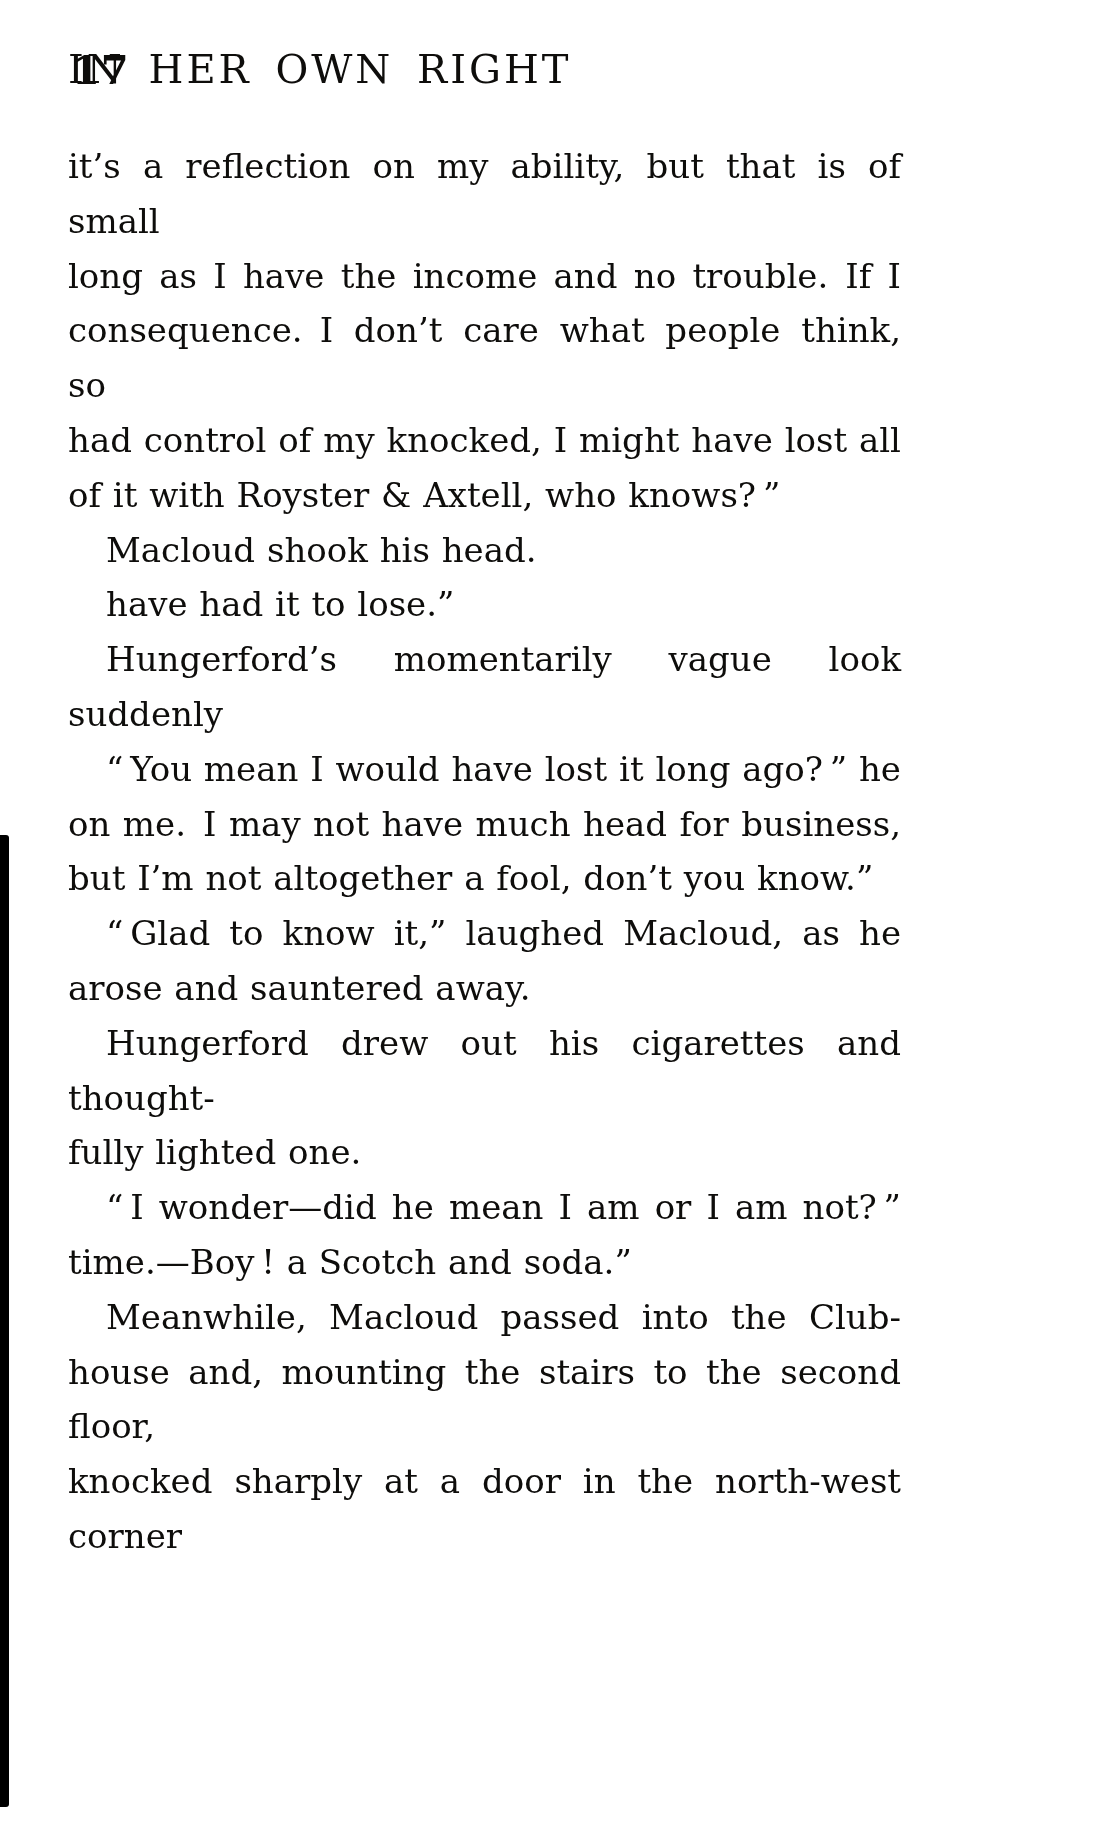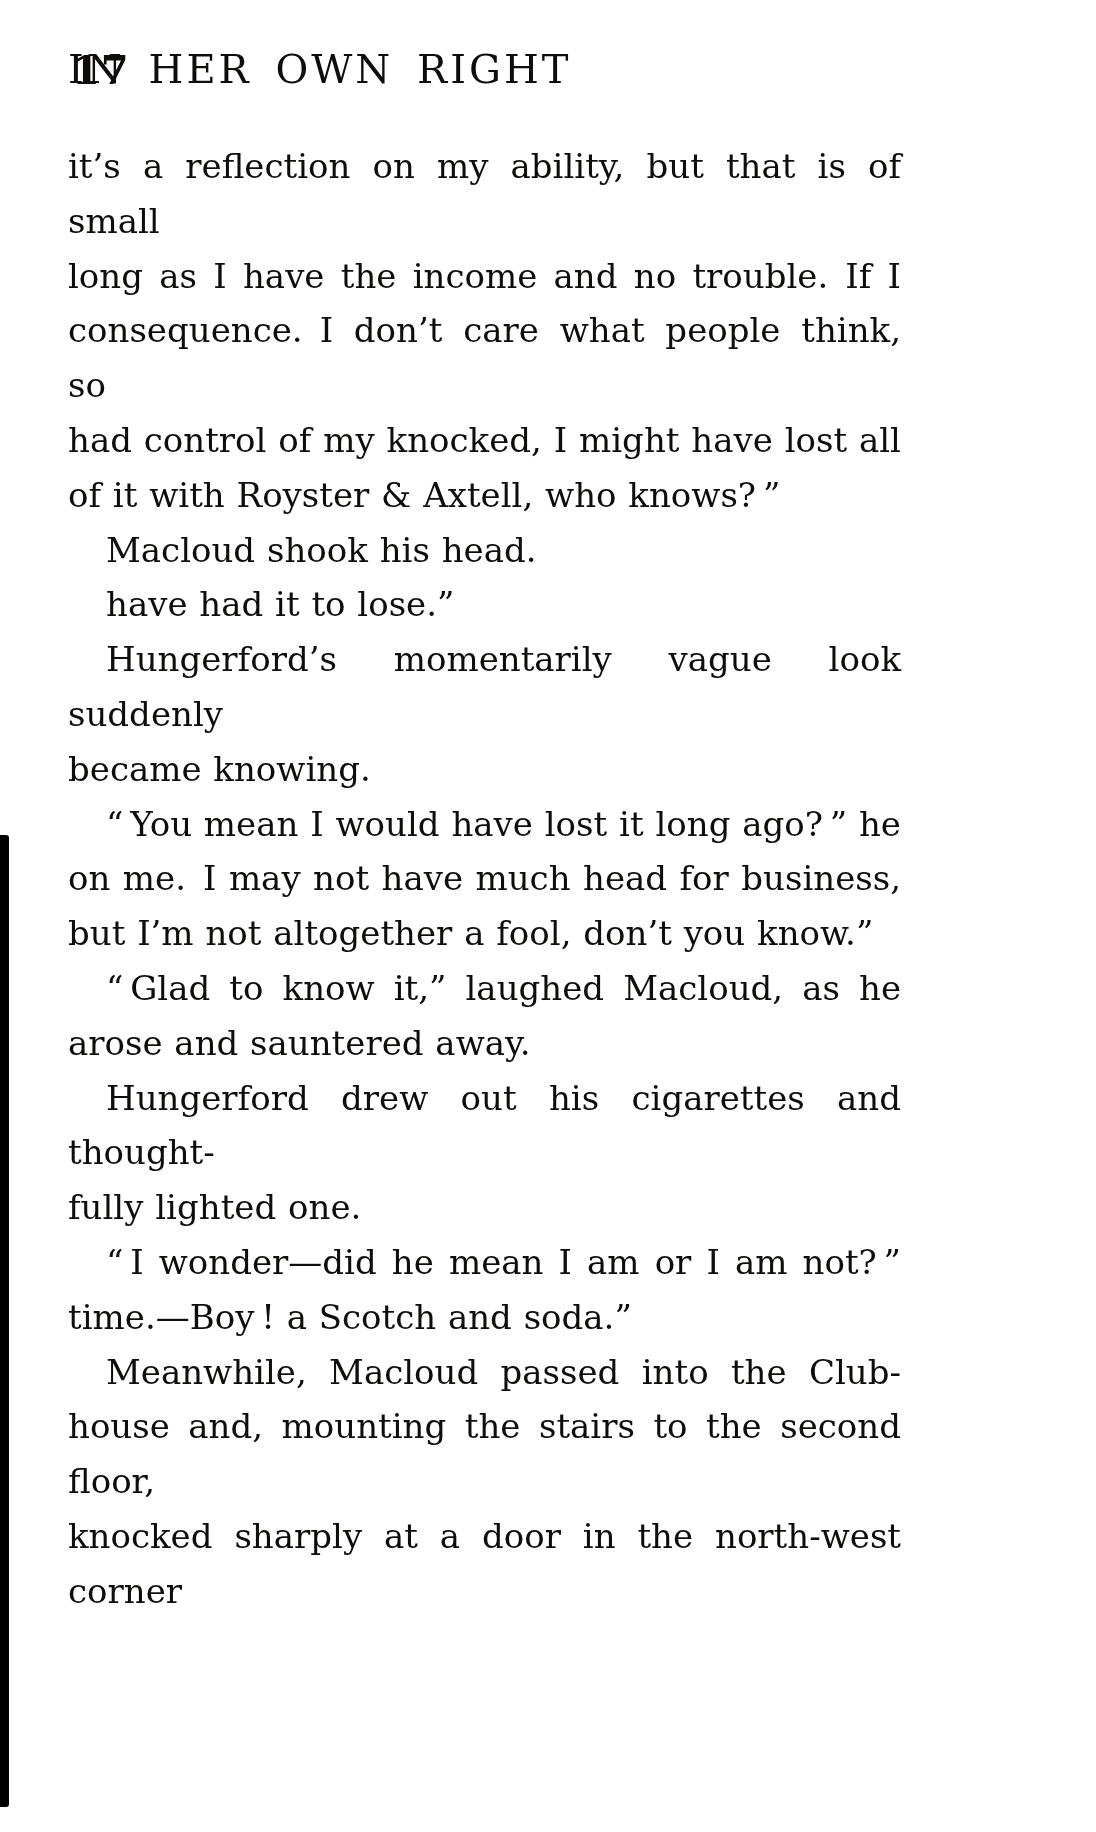--- a/index.html
+++ b/index.html
@@ -89,21 +89,20 @@
         <div class="line last">of it with Royster &amp; Axtell, who knows? ”</div>
       </div>
       <div class="para indent">
         <div class="line last">Macloud shook his head.</div>
       </div>
       <div class="para indent">
         <div class="line last">have had it to lose.”</div>
       </div>
       <div class="para indent">
         <div class="line">Hungerford’s momentarily vague look suddenly</div>
-        <div class="line last">became knowing.</div>
       </div>
       <div class="para indent">
         <div class="line">“ You mean I would have lost it long ago? ” he</div>
         <div class="line">on me. I may not have much head for business,</div>
         <div class="line last">but I’m not altogether a fool, don’t you know.”</div>
       </div>
       <div class="para indent">
         <div class="line">“ Glad to know it,” laughed Macloud, as he</div>
         <div class="line last">arose and sauntered away.</div>
       </div>

